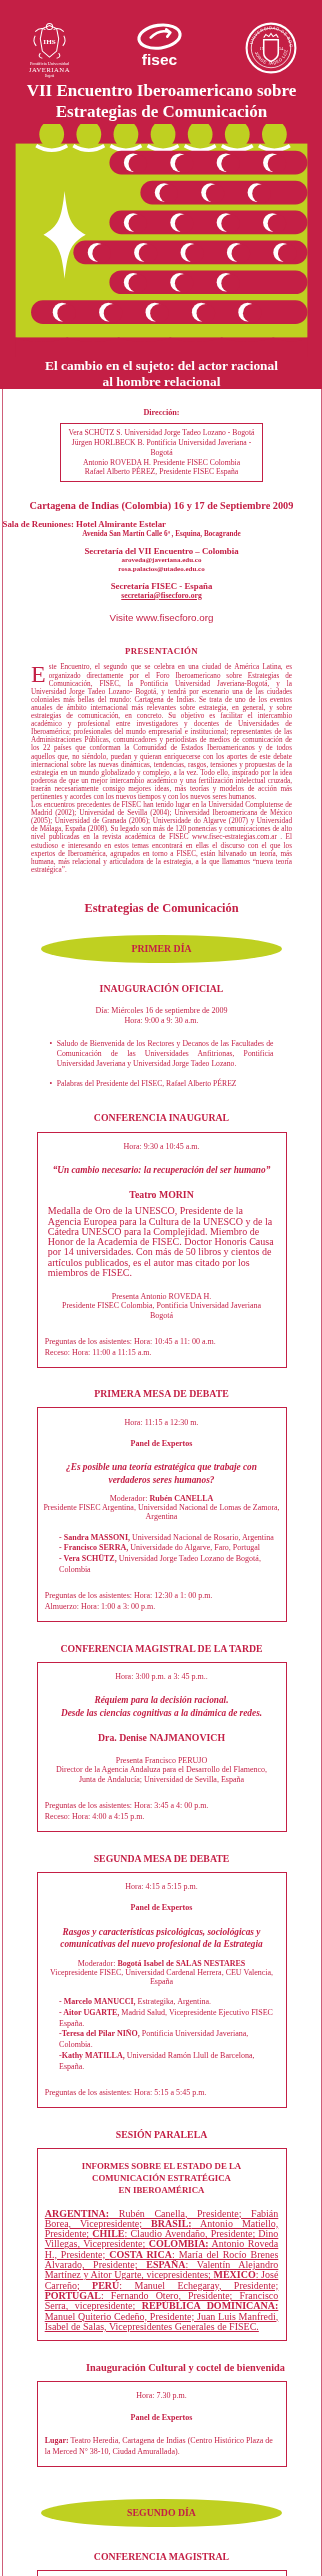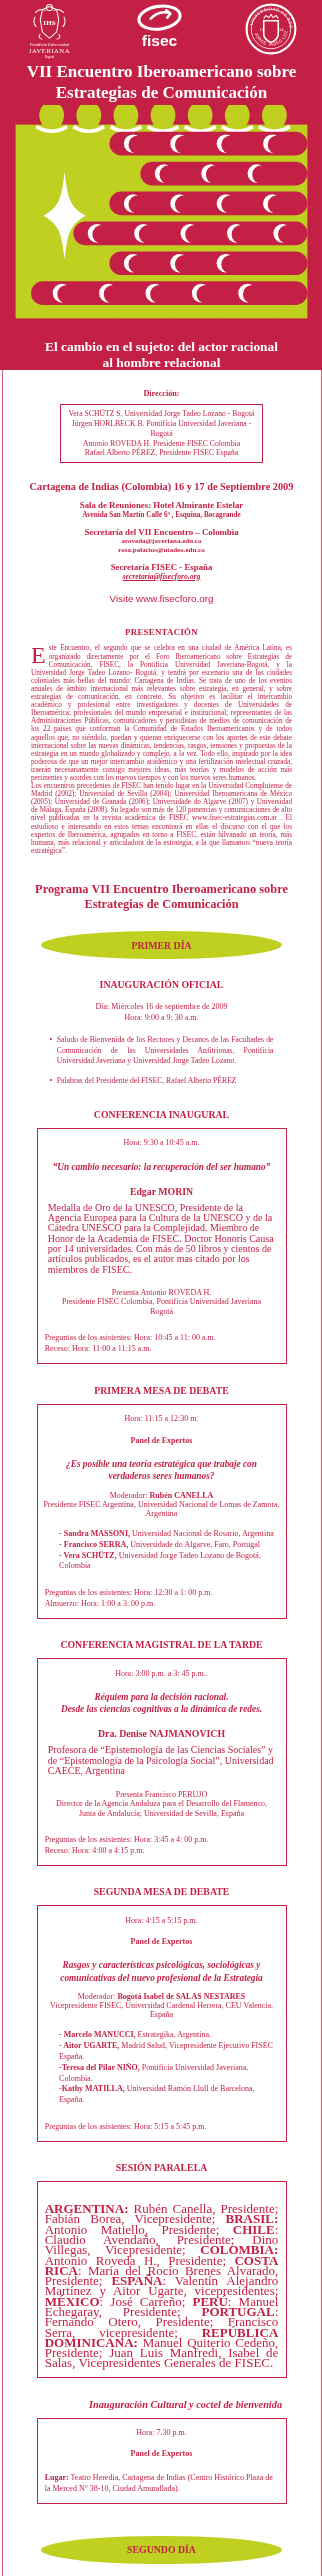--- a/index.html
+++ b/index.html
@@ -1,35 +1,35 @@
 <!DOCTYPE html>
 <html style="font-size:8.2px"><head>
 <meta charset="utf-8">
 <style>
   html,body{margin:0;padding:0;background:#ffffff;}
   .page{width:323px;height:3007px;margin:0 auto;background:#ffffff;display:flex;flex-direction:column;
         font-family:"Liberation Serif","DejaVu Serif",serif;color:#c41f45;overflow:hidden;}
   
-  .hdr{background:#c41f45;padding-top:2px;flex:0 0 auto;}
+  .hdr{background:#c41f45;padding-top:21px;flex:0 0 auto;}
   .logos{display:flex;justify-content:space-between;align-items:flex-start;padding:0 25px;height:58px;}
   .logo{display:flex;flex-direction:column;align-items:center;color:#fff;}
   .hdr-title{color:#fff;text-align:center;font-weight:bold;font-size:17px;line-height:20.6px;margin-top:2.1px;}
   .hdr-sub{color:#fff;text-align:center;font-weight:bold;font-size:13.4px;line-height:15.5px;margin:1px 16px 0;}
   .art{display:block;margin:2.1px 0 1px;}
   
   .content{flex:1 1 auto;margin:0 1.5px 1.5px;border:0.5px solid #cf5e79;border-top:none;overflow:hidden;}
   .dir-label{margin-top:18.5px;font-size:8.2px;font-weight:bold;text-align:center;}
   .dirbox{width:190px;margin:6.2px auto 0;border:0.5px solid #c41f45;padding:4.1px 5.2px;text-align:center;
           font-size:7.7px;line-height:9.8px;}
   .venue-title{margin-top:17.5px;font-size:10.3px;font-weight:bold;text-align:center;}
-  .venue-room{margin-top:8.2px;font-size:8.8px;font-weight:bold;text-align:center;}
+  .venue-room{margin-top:8.2px;font-size:8.8px;font-weight:bold;text-align:left;}
   .venue-addr{margin-top:1px;font-size:7.2px;font-weight:bold;text-align:center;}
   .sec-t{margin-top:8.2px;font-size:8.8px;font-weight:bold;text-align:center;}
   .sec-e{font-size:7px;line-height:8.8px;font-weight:bold;text-align:center;}
-  .esp-e{font-size:7.7px;font-weight:bold;text-decoration:underline;text-align:center;font-style:italic;}
+  .esp-e{font-size:7.7px;font-weight:bold;text-decoration:underline;text-align:center;}
   .visit{margin-top:12.4px;font-size:9.8px;text-align:center;font-family:"Liberation Sans","DejaVu Sans",sans-serif;}
   .pres-h{margin-top:23px;font-size:8.8px;font-weight:bold;text-align:center;letter-spacing:0.3px;}
   .para{width:261px;margin:7.2px auto 0;font-size:7.2px;line-height:8.1px;text-align:justify;}
   .dropcap{float:left;font-size:24px;line-height:20.6px;padding:1px 3.1px 0 0;}
   .prog-h{margin-top:27px;font-size:12.4px;line-height:15.5px;font-weight:bold;text-align:center;}
   .banner{width:241px;height:28px;margin:18.5px auto 0;background:#bfd021;border-radius:50%;
           display:flex;align-items:center;justify-content:center;font-size:9.8px;font-weight:bold;color:#c41f45;}
   .sec-h{font-size:9.8px;font-weight:bold;text-align:center;margin-top:20.6px;}
   .line15{font-size:8px;line-height:10.3px;text-align:center;}
   .bullets{width:224px;margin:12.4px auto 0;}
@@ -43,22 +43,22 @@
   .mod{font-size:8px;text-align:center;margin-top:8px;}
   .modaff{font-size:8px;text-align:center;}
   .plist{margin:11.3px 7.2px 0 21.6px;font-size:8px;line-height:10.8px;}
   .spk{font-size:9.8px;font-weight:bold;text-align:center;margin-top:12.4px;}
   .bio{font-size:10px;line-height:10.3px;text-align:left;margin:6.2px 10.3px 0;}
   .presenta{font-size:8px;text-align:center;margin-top:13.4px;}
   .presenta2{font-size:8px;line-height:10.3px;text-align:center;margin:0 12.4px;}
   .foot{font-size:8px;line-height:10.8px;margin:15.5px 7.2px 0;}
   .b{font-weight:bold;}
   .informe-t{font-size:8.8px;line-height:12px;font-weight:bold;text-align:center;margin:2.1px 8.2px 0;}
-  .countries{font-size:13px;line-height:10.3px;text-align:justify;margin:12.4px 7.2px 0;}
-  .cult-h{font-style:italic;font-weight:bold;font-size:10.3px;text-align:center;margin-top:20.6px;padding-left:48px;}
+  .countries{font-size:10px;line-height:10.3px;text-align:justify;margin:12.4px 7.2px 0;text-decoration:underline;}
+  .cult-h{font-weight:bold;font-size:10.3px;text-align:center;margin-top:20.6px;padding-left:48px;}
   .lugar{font-size:8px;line-height:11.3px;margin:13.4px 7.2px 0;}
 </style>
 </head>
 <body>
 
 <div class="page">
 
   <div class="hdr">
     <div class="logos">
 
@@ -262,21 +262,20 @@
 
     <div class="visit">Visite www.fisecforo.org</div>
 
     <div class="pres-h">PRESENTACIÓN</div>
     <div class="para">
       <span class="dropcap">E</span><span>ste Encuentro, el segundo que se celebra en una ciudad de América Latina, es organizado directamente por el Foro Iberoamericano sobre Estrategias de Comunicación, FISEC, la Pontificia Universidad Javeriana-Bogotá, y la Universidad Jorge Tadeo Lozano- Bogotá, y tendrá por escenario una de las ciudades coloniales más bellas del mundo: Cartagena de Indias. Se trata de uno de los eventos anuales de ámbito internacional más relevantes sobre estrategia, en general, y sobre estrategias de comunicación, en concreto. Su objetivo es facilitar el intercambio académico y profesional entre investigadores y docentes de Universidades de Iberoamérica; profesionales del mundo empresarial e institucional; representantes de las Administraciones Públicas, comunicadores y periodistas de medios de comunicación de los 22 países que conforman la Comunidad de Estados Iberoamericanos y de todos aquellos que, no siéndolo, puedan y quieran enriquecerse con los aportes de este debate internacional sobre las nuevas dinámicas, tendencias, rasgos, tensiones y propuestas de la estrategia en un mundo globalizado y complejo, a la vez. Todo ello, inspirado por la idea poderosa de que un mejor intercambio académico y una fertilización intelectual cruzada, traerán necesariamente consigo mejores ideas, más teorías y modelos de acción más pertinentes y acordes con los nuevos tiempos y con los nuevos seres humanos.</span>
     </div>
     <div class="para" style="margin-top:0;">Los encuentros precedentes de FISEC han tenido lugar en la Universidad Complutense de Madrid (2002); Universidad de Sevilla (2004); Universidad Iberoamericana de México (2005); Universidad de Granada (2006); Universidade do Algarve (2007) y Universidad de Málaga, España (2008). Su legado son más de 120 ponencias y comunicaciones de alto nivel publicadas en la revista académica de FISEC www.fisec-estrategias.com.ar . El estudioso e interesando en estos temas encontrará en ellas el discurso con el que los expertos de Iberoamérica, agrupados en torno a FISEC, están hilvanado un teoría, más humana, más relacional y articuladora de la estrategia, a la que llamamos “nueva teoría estratégica”.</div>
 
     <div class="prog-h">
-      <div>Programa VII Encuentro Iberoamericano sobre</div>
       <div>Estrategias de Comunicación</div>
     </div>
 
     <div class="banner">PRIMER DÍA</div>
 
     <div class="sec-h" style="margin-top:19.6px;">INAUGURACIÓN OFICIAL</div>
     <div class="line15" style="margin-top:12.4px;">Día: Miércoles 16 de septiembre de 2009</div>
     <div class="line15">Hora: 9:00 a 9: 30 a.m.</div>
     <div class="bullets">
       <div class="bullet">
@@ -284,21 +283,21 @@
         </div>
       <div class="bullet">
           <span>Palabras del Presidente del FISEC, Rafael Alberto PÉREZ</span>
         </div>
     </div>
 
     <div class="sec-h" style="margin-top:23px;">CONFERENCIA INAUGURAL</div>
     <div class="pbox">
       <div class="hora">Hora: 9:30 a 10:45 a.m.</div>
       <div class="qtitle">“Un cambio necesario: la recuperación del ser humano”</div>
-      <div class="spk">Edgar MORIN</div>
+      <div class="spk">Teatro MORIN</div>
       <div class="bio">Medalla de Oro de la UNESCO, Presidente de la Agencia Europea para la Cultura de la UNESCO y de la Cátedra UNESCO para la Complejidad. Miembro de Honor de la Academia de FISEC. Doctor Honoris Causa por 14 universidades. Con más de 50 libros y cientos de artículos publicados, es el autor mas citado por los miembros de FISEC.</div>
       <div class="presenta">Presenta Antonio ROVEDA H.</div>
       <div class="presenta2">Presidente FISEC Colombia, Pontificia Universidad Javeriana Bogotá</div>
       <div class="foot">Preguntas de los asistentes: Hora: 10:45 a 11: 00 a.m.</div>
       <div class="foot" style="margin-top:0;">Receso: Hora: 11:00 a 11:15 a.m.</div>
     </div>
 
     <div class="sec-h">PRIMERA MESA DE DEBATE</div>
     <div class="pbox">
       <div class="hora">Hora: 11:15 a 12:30 m.</div>
@@ -316,21 +315,20 @@
     </div>
 
     <div class="sec-h">CONFERENCIA MAGISTRAL DE LA TARDE</div>
     <div class="pbox">
       <div class="hora">Hora: 3:00 p.m. a 3: 45 p.m..</div>
       <div class="qtitle">
         <div>Réquiem para la decisión racional.</div>
         <div>Desde las ciencias cognitivas a la dinámica de redes.</div>
       </div>
       <div class="spk">Dra. Denise NAJMANOVICH</div>
-      <div class="bio">Profesora de “Epistemología de las Ciencias Sociales” y de “Epistemología de la Psicología Social”, Universidad CAECE, Argentina</div>
       <div class="presenta">Presenta Francisco PERUJO</div>
       <div class="presenta2">Director de la Agencia Andaluza para el Desarrollo del Flamenco, Junta de Andalucía; Universidad de Sevilla, España</div>
       <div class="foot">Preguntas de los asistentes: Hora: 3:45 a 4: 00 p.m.</div>
       <div class="foot" style="margin-top:0;">Receso: Hora: 4:00 a 4:15 p.m.</div>
     </div>
 
     <div class="sec-h">SEGUNDA MESA DE DEBATE</div>
     <div class="pbox">
       <div class="hora">Hora: 4:15 a 5:15 p.m.</div>
       <div class="panel">Panel de Expertos</div>
@@ -344,20 +342,24 @@
         <div><span class="b">- Marcelo MANUCCI,</span><span> Estrategika, Argentina.</span></div>
         <div><span class="b">- Aitor UGARTE,</span><span> Madrid Salud, Vicepresidente Ejecutivo FISEC España.</span></div>
         <div><span class="b">-Teresa del Pilar NIÑO,</span><span> Pontificia Universidad Javeriana, Colombia.</span></div>
         <div><span class="b">-Kathy MATILLA,</span><span> Universidad Ramón Llull de Barcelona, España.</span></div>
       </div>
       <div class="foot">Preguntas de los asistentes: Hora: 5:15 a 5:45 p.m.</div>
     </div>
 
     <div class="sec-h">SESIÓN PARALELA</div>
     <div class="pbox">
+      <div class="informe-t">
+        <div>INFORMES SOBRE EL ESTADO DE LA COMUNICACIÓN ESTRATÉGICA</div>
+        <div>EN IBEROAMÉRICA</div>
+      </div>
       <div class="countries">
         <span class="b">ARGENTINA:</span><span> Rubén Canella, Presidente; Fabián Borea, Vicepresidente; </span><span class="b">BRASIL:</span><span> Antonio Matiello, Presidente; </span><span class="b">CHILE</span><span>: Claudio Avendaño, Presidente; Dino Villegas, Vicepresidente; </span><span class="b">COLOMBIA:</span><span> Antonio Roveda H., Presidente; </span><span class="b">COSTA RICA</span><span>: María del Rocío Brenes Alvarado, Presidente; </span><span class="b">ESPAÑA</span><span>: Valentín Alejandro Martínez y Aitor Ugarte, vicepresidentes; </span><span class="b">MÉXICO</span><span>: José Carreño; </span><span class="b">PERÚ</span><span>: Manuel Echegaray, Presidente; </span><span class="b">PORTUGAL</span><span>: Fernando Otero, Presidente; Francisco Serra, vicepresidente; </span><span class="b">REPÚBLICA DOMINICANA:</span><span> Manuel Quiterio Cedeño, Presidente; Juan Luis Manfredi, Isabel de Salas, Vicepresidentes Generales de FISEC.</span>
       </div>
     </div>
 
     <div class="cult-h">Inauguración Cultural y coctel de bienvenida</div>
     <div class="pbox">
       <div class="hora">Hora: 7.30 p.m.</div>
       <div class="panel">Panel de Expertos</div>
       <div class="lugar"><span class="b">Lugar:</span><span> Teatro Heredia, Cartagena de Indias (Centro Histórico Plaza de la Merced N° 38-10, Ciudad Amurallada).</span></div>

